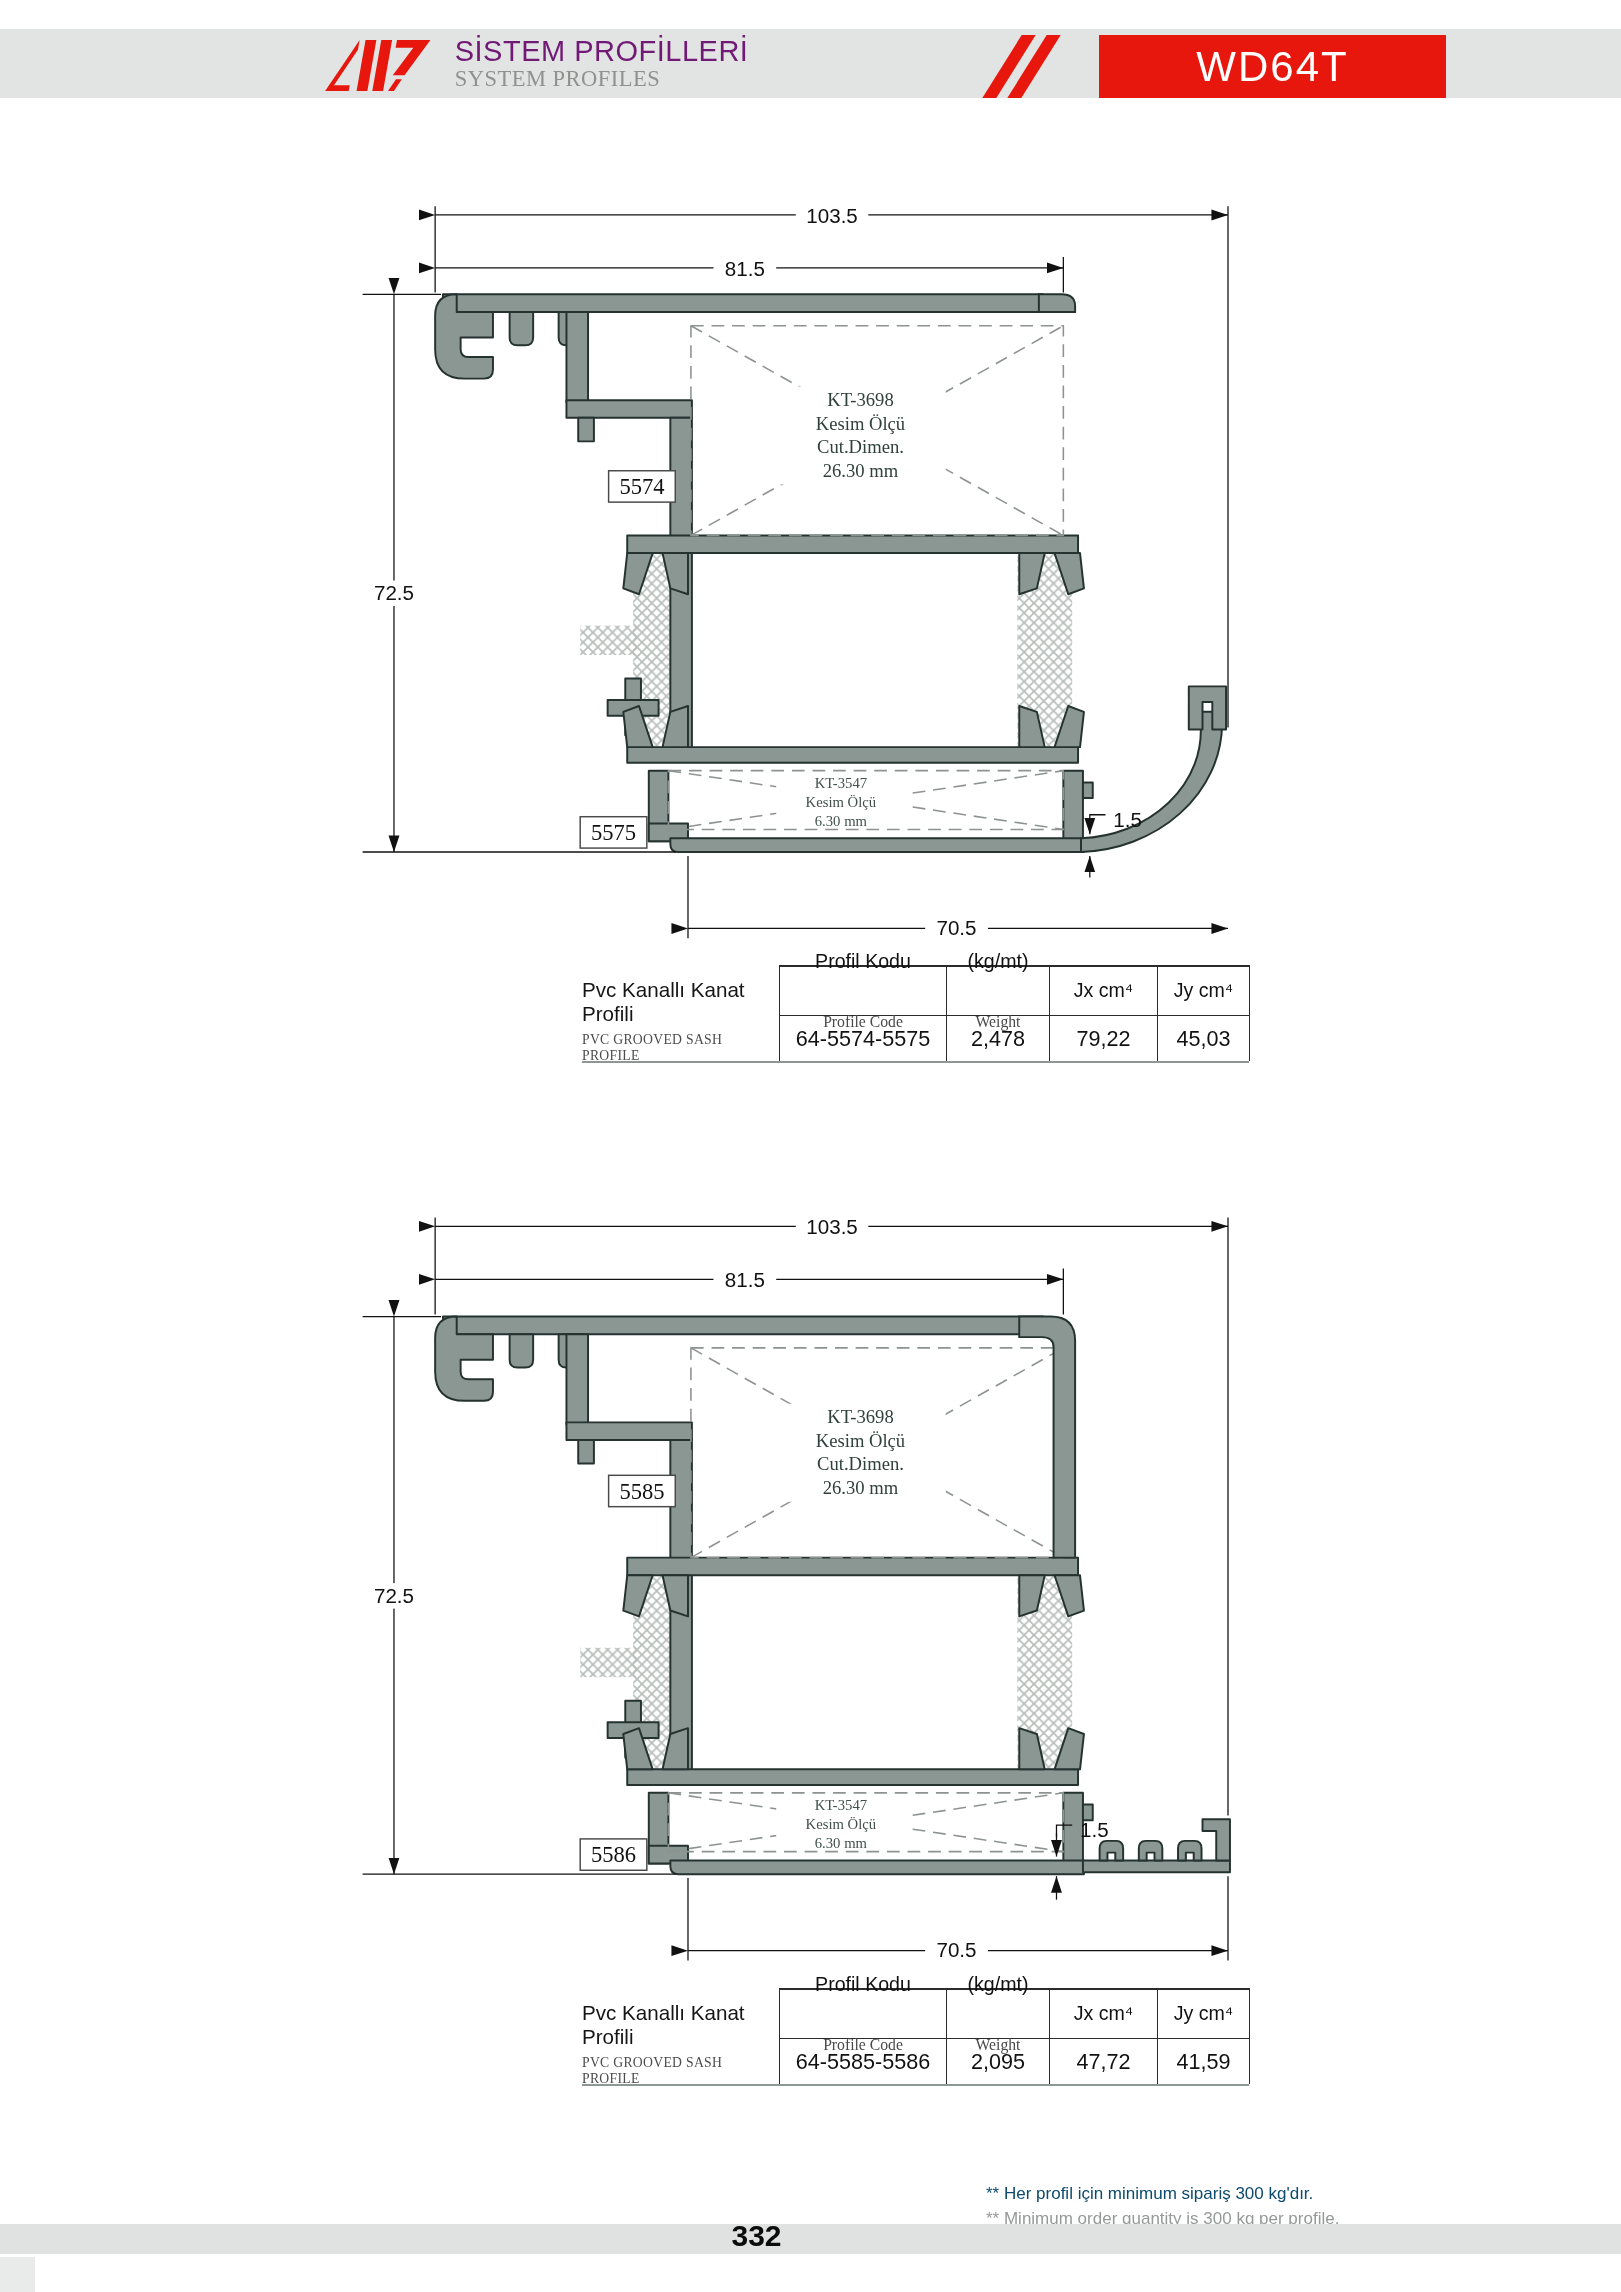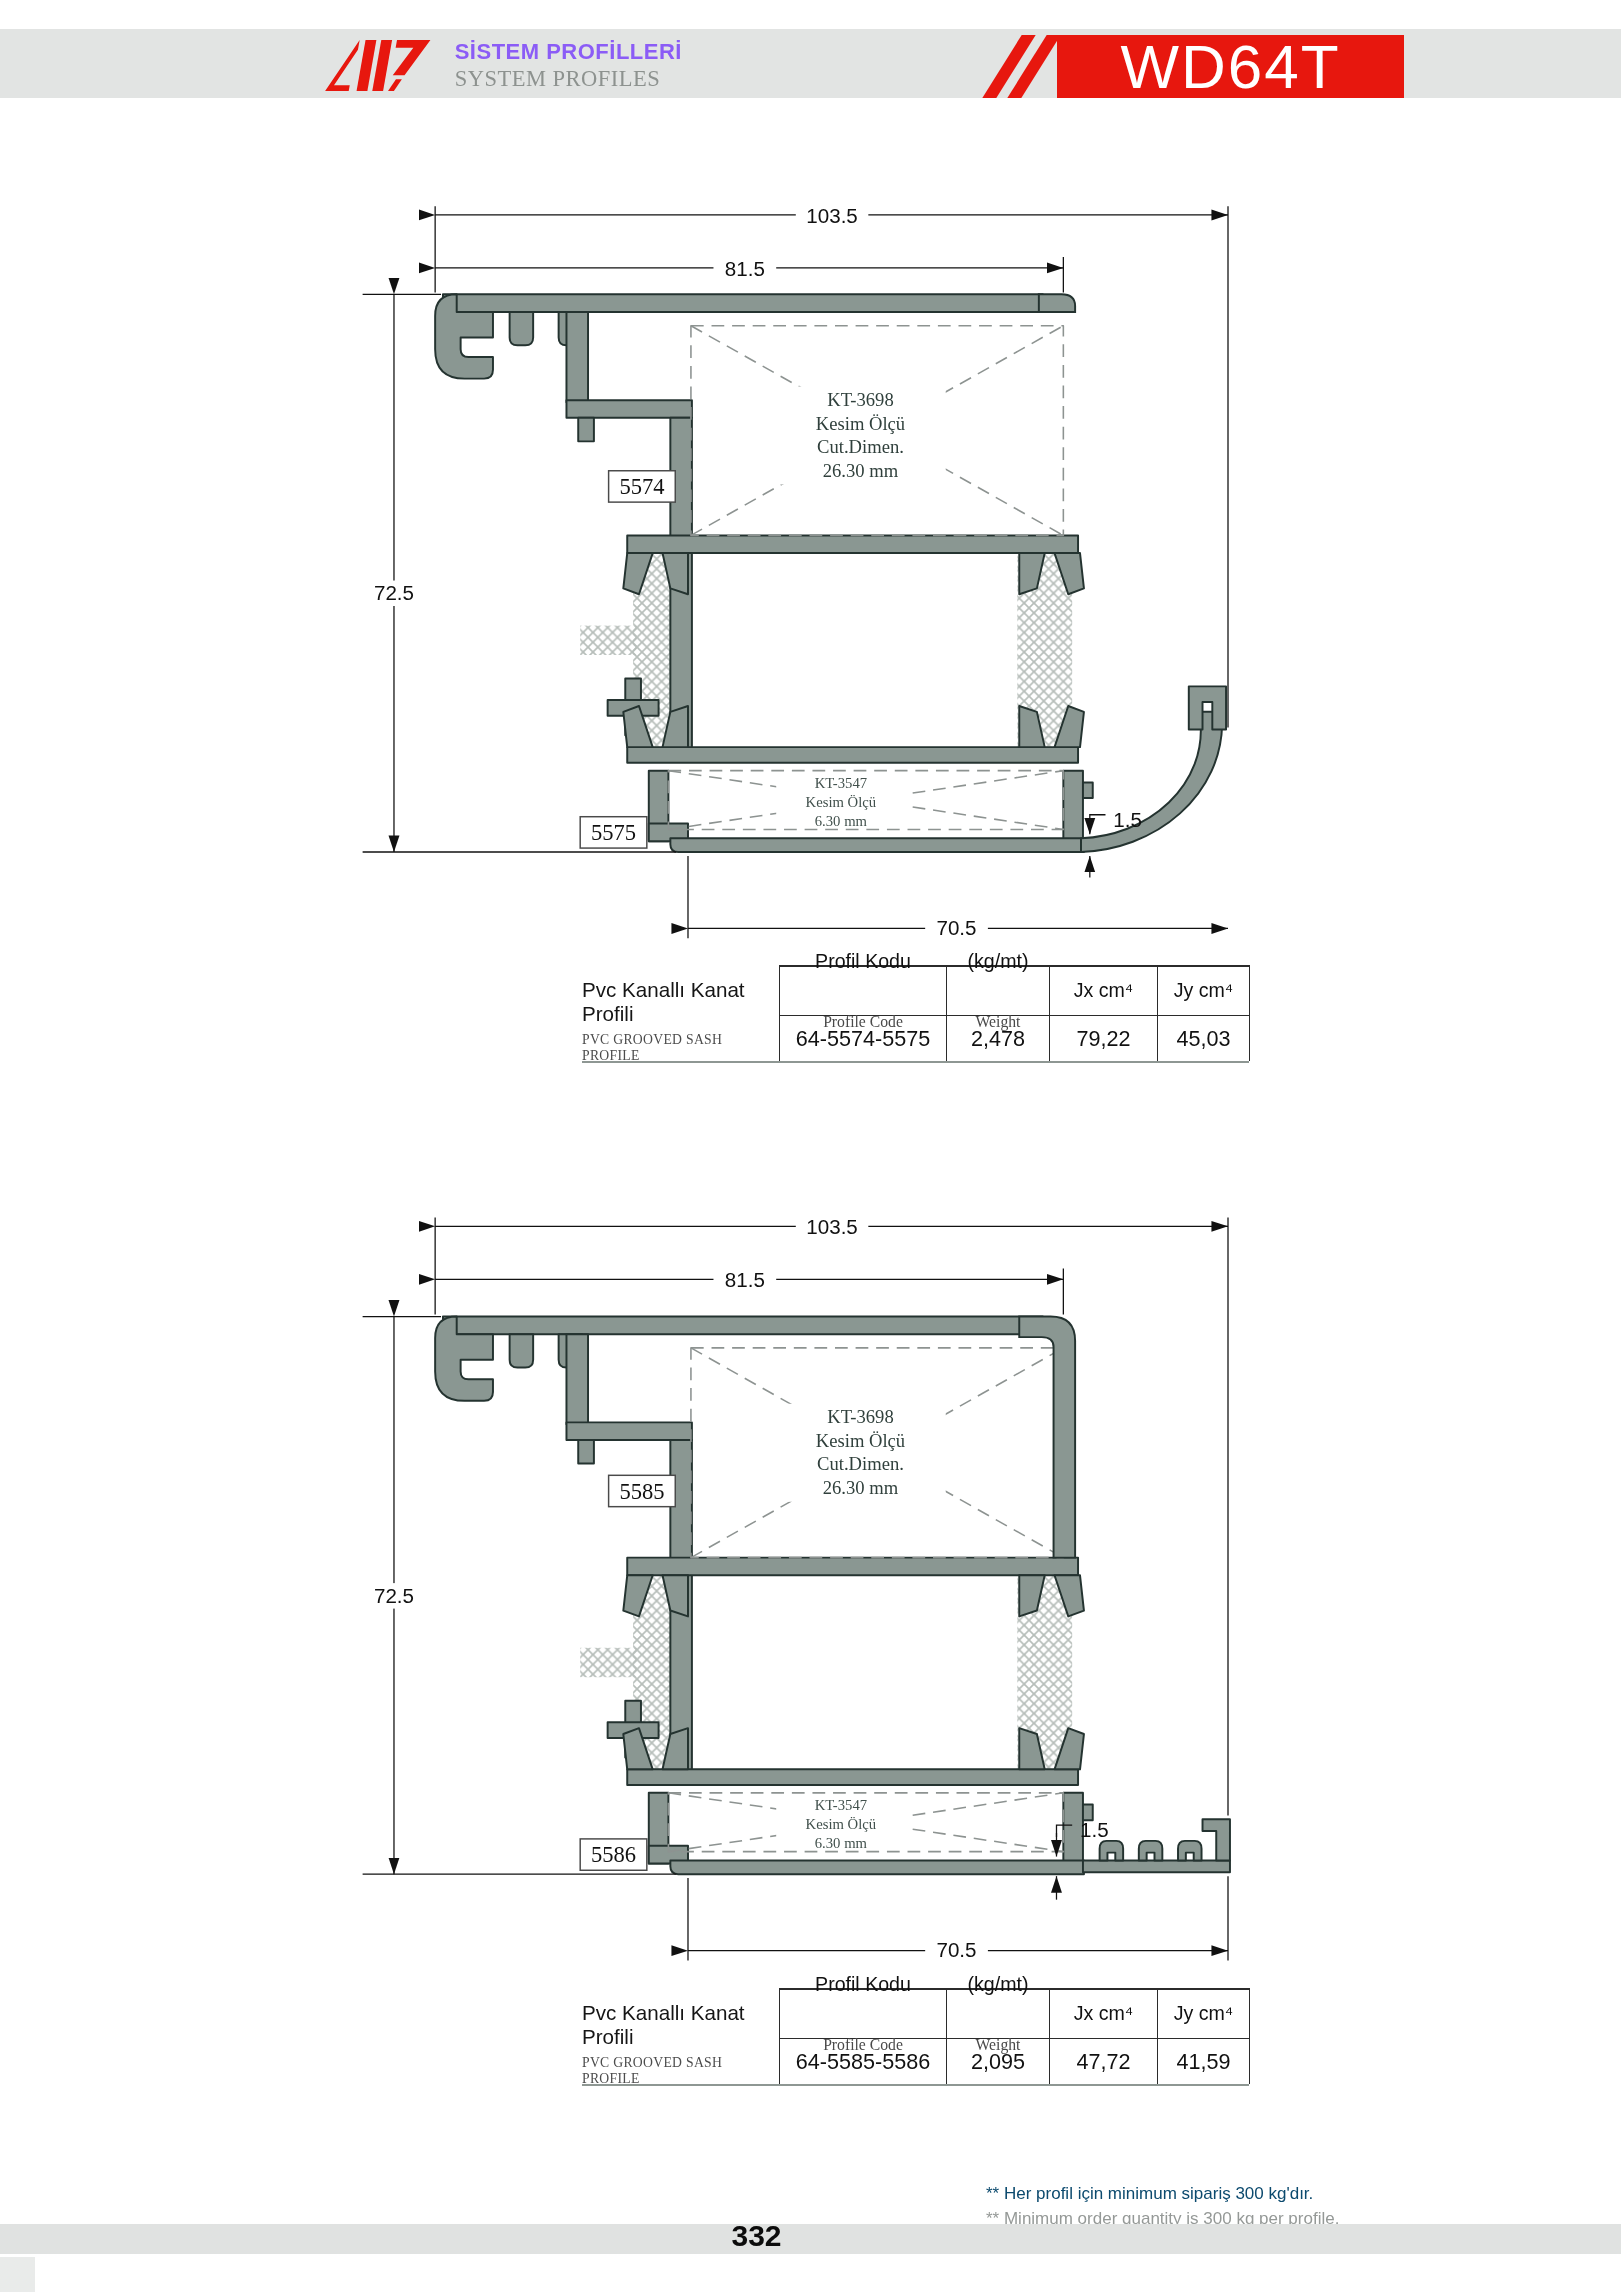--- a/index.html
+++ b/index.html
@@ -1,27 +1,27 @@
 <!DOCTYPE html>
 <html><head>
 <meta charset="utf-8">
 <style>
   html,body{margin:0;padding:0;background:#ffffff;}
   body{width:1621px;height:2293px;position:relative;font-family:"Liberation Sans",sans-serif;overflow:hidden;}
 
   
   .head-band{position:absolute;left:0;top:29px;width:1621px;height:69px;background:#e2e4e3;}
   .brand{position:absolute;left:321px;top:35px;height:59px;display:flex;align-items:center;gap:13.7px;}
-  .brand-text .t1{font-size:22px;font-weight:bold;color:#8b5cf6;letter-spacing:0.5px;line-height:29px;}
+  .brand-text .t1{font-size:29px;font-weight:normal;color:#701a75;letter-spacing:0.5px;line-height:29px;}
   .brand-text .t2{font-size:22.5px;color:#8d928f;letter-spacing:0.5px;line-height:25.5px;font-family:Liberation Serif, serif;}
   .code-stripe{position:absolute;top:35px;width:13.7px;height:63px;background:#e7170e;transform:skewX(-32deg);}
   .stripe1{left:1002px;}
   .stripe2{left:1027px;}
-  .code-box{position:absolute;left:1057px;top:35px;width:347px;height:63px;background:#e7170e;color:#ffffff;
-            display:flex;align-items:center;justify-content:center;font-size:62px;letter-spacing:2px;}
+  .code-box{position:absolute;left:1099px;top:35px;width:347px;height:63px;background:#e7170e;color:#ffffff;
+            display:flex;align-items:center;justify-content:center;font-size:42px;letter-spacing:2px;}
 
   
   svg.drawings{position:absolute;left:0;top:0;}
   .dimtxt{font-family:"Liberation Sans",sans-serif;font-size:21px;fill:#111111;}
   .boxtxt{font-family:"Liberation Serif",serif;font-size:23px;fill:#111111;}
   .ann1{font-family:"Liberation Serif",serif;font-size:19px;fill:#30403c;}
   .ann2{font-family:"Liberation Serif",serif;font-size:15px;fill:#41504c;}
 
   
   .spec-table{position:absolute;width:667px;display:grid;grid-template-columns:197px 167px 103px 108px 93px;

